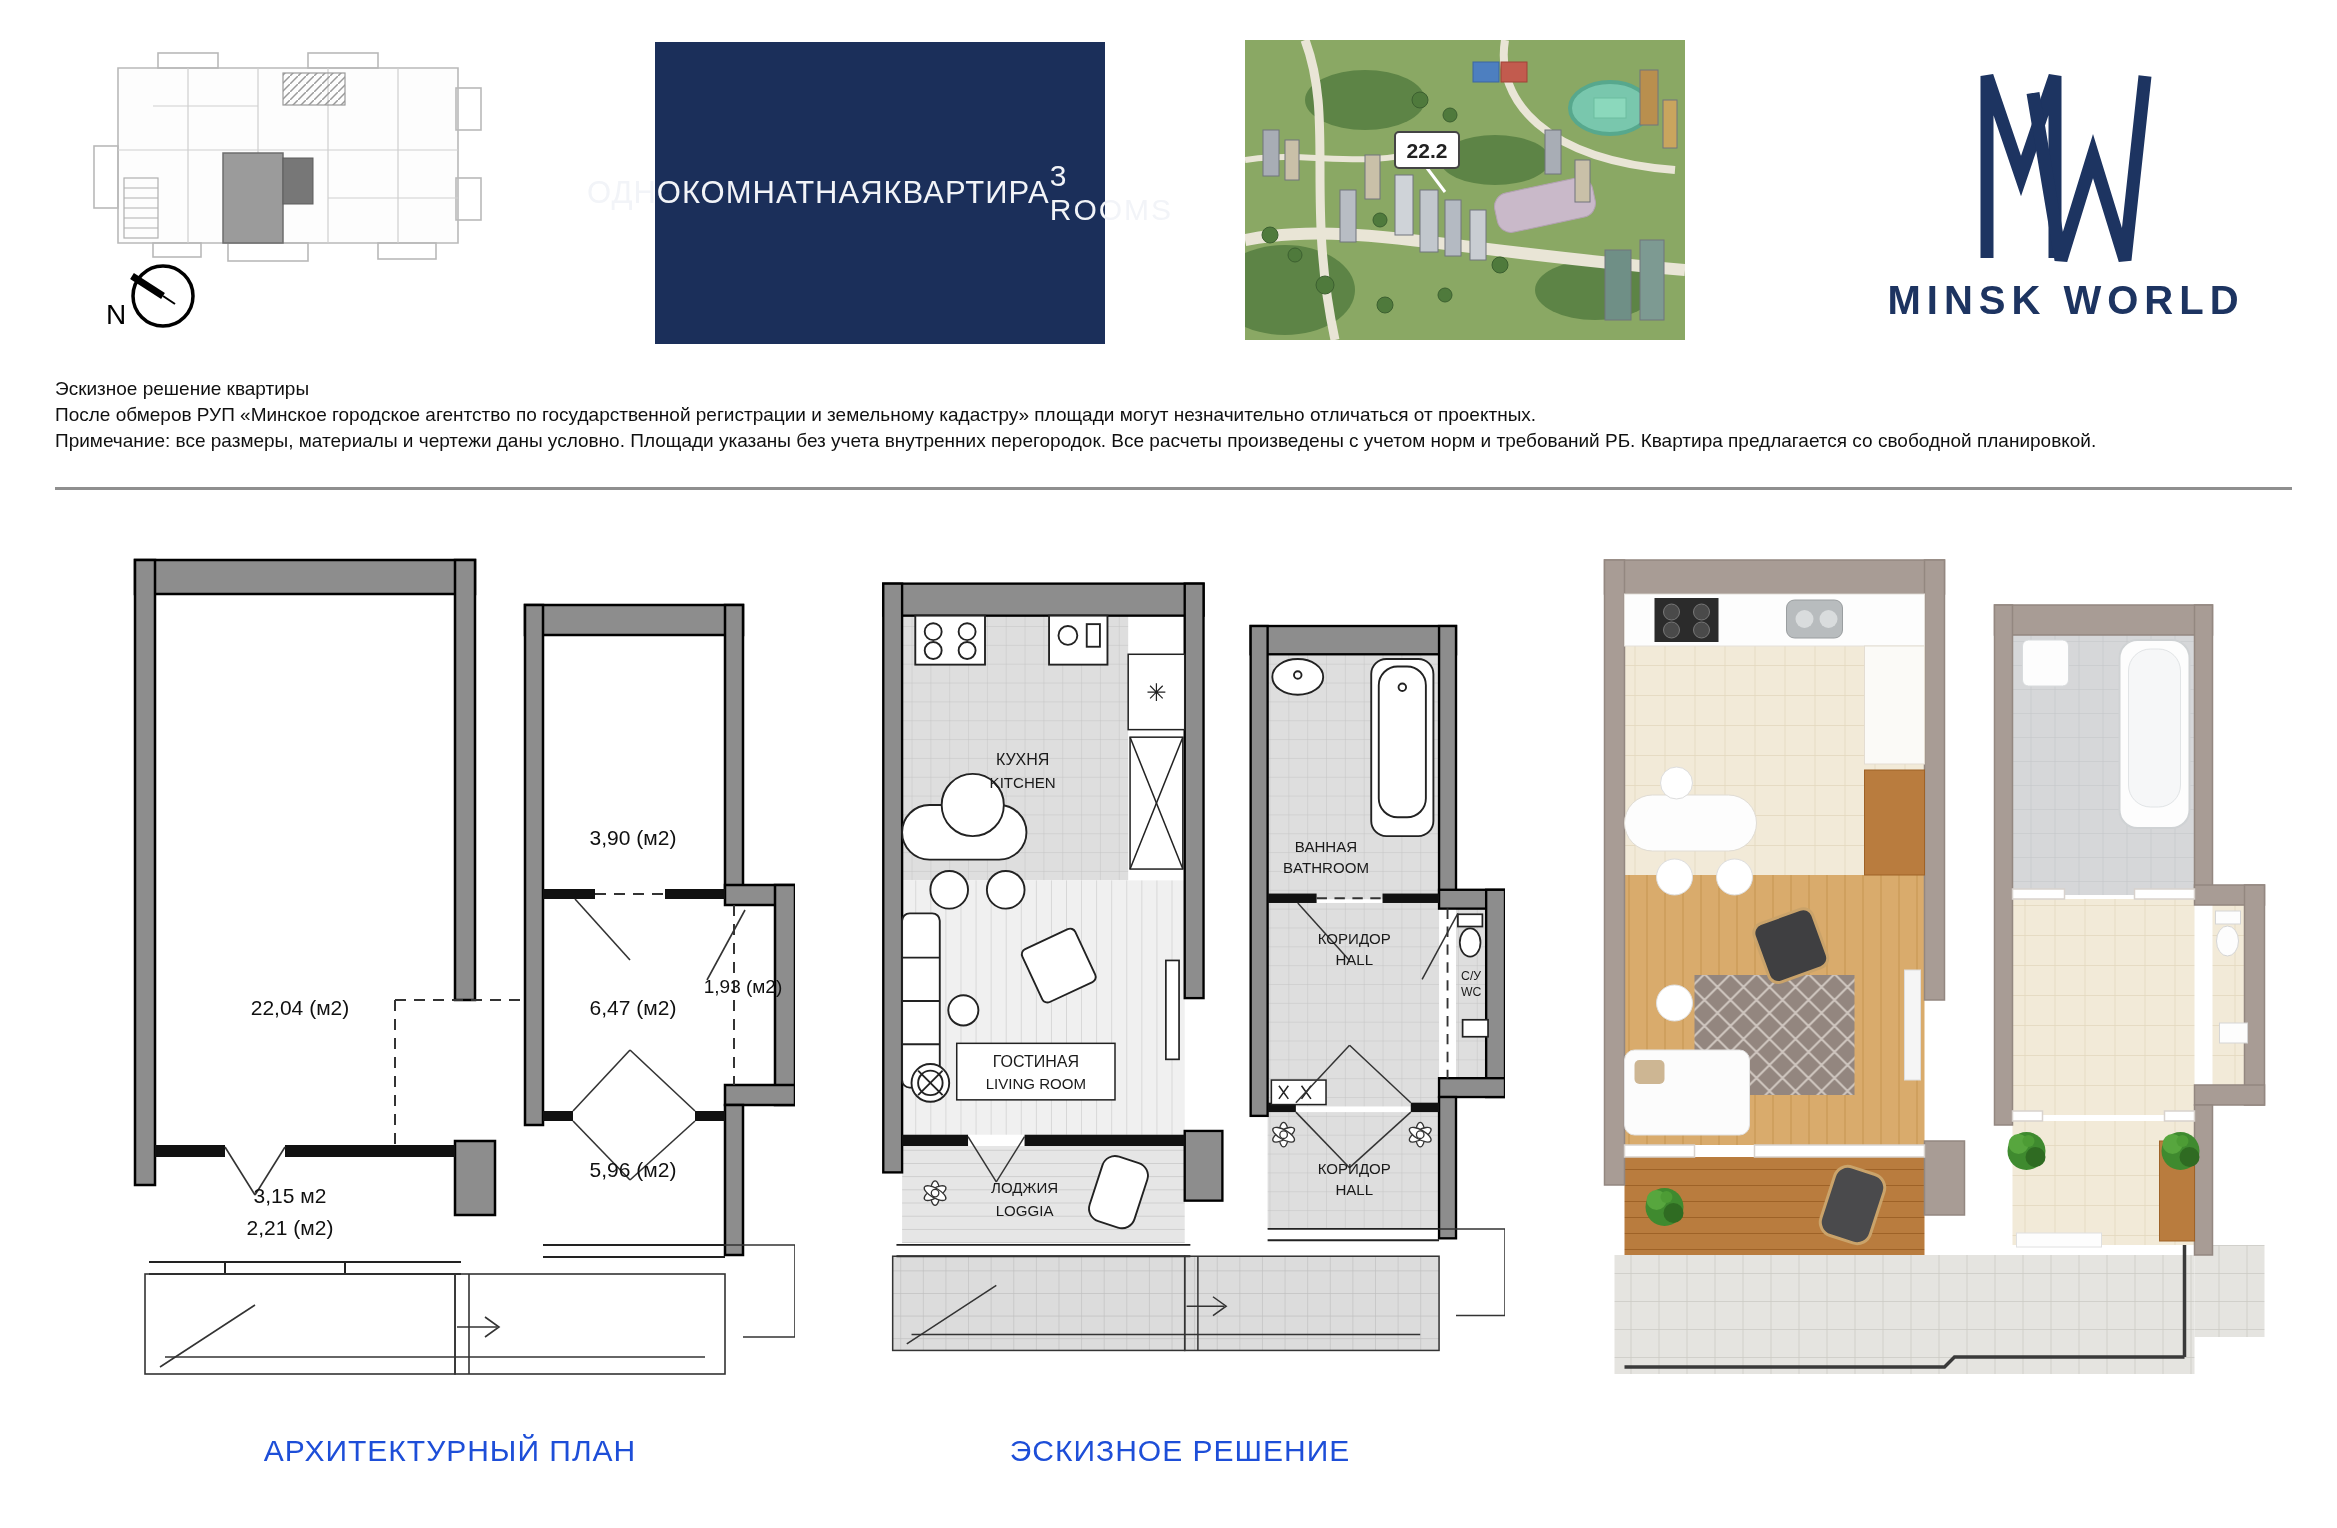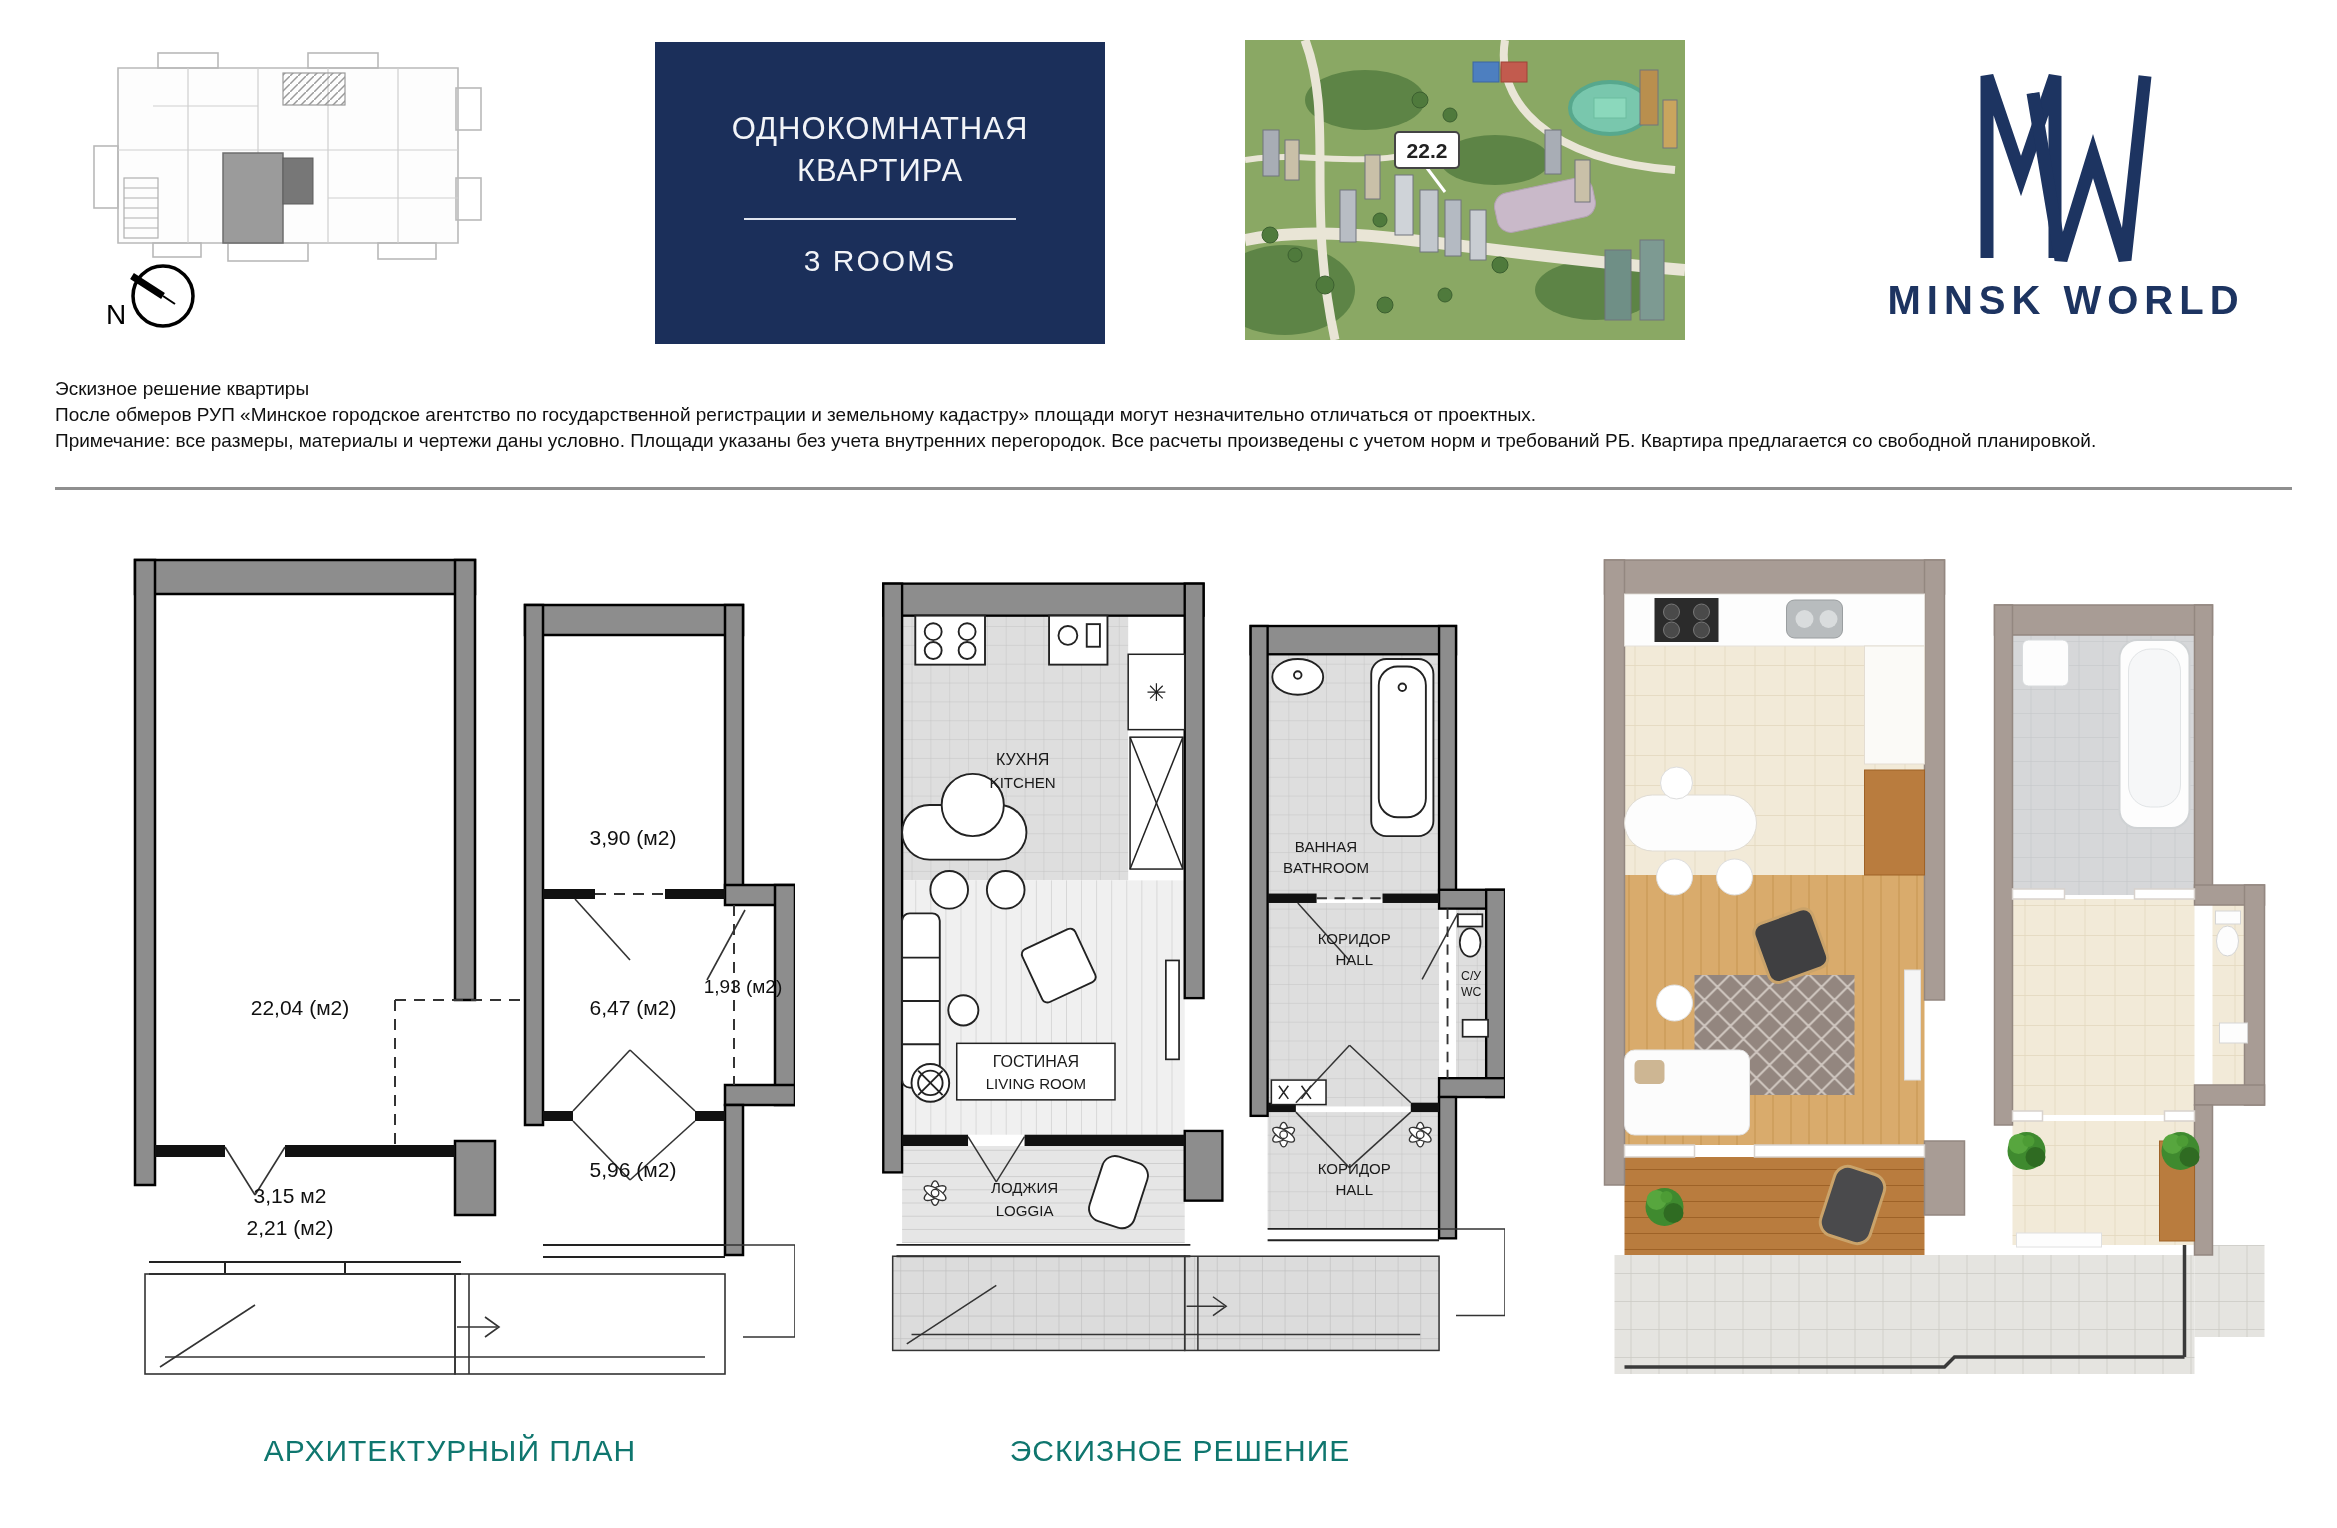--- a/index.html
+++ b/index.html
@@ -1,28 +1,28 @@
 <!DOCTYPE html>
 <html><head>
 <meta charset="utf-8">
 <style>
   html,body{margin:0;padding:0;background:#ffffff;}
   .page{position:relative;width:2337px;height:1528px;background:#fff;overflow:hidden;
         font-family:"Liberation Sans","DejaVu Sans",sans-serif;color:#111;}
   .abs{position:absolute;}
   
   .title-card{left:655px;top:42px;width:450px;height:302px;background:#1b2f5a;
-              display:flex;flex-direction:column;align-items:center;justify-content:center;}
+              display:flex;flex-direction:row;align-items:center;justify-content:center;}
   .title-card .t1,.title-card .t2{color:#f2f4f8;font-size:31px;letter-spacing:1px;line-height:42px;}
   .title-card .rule{width:272px;height:2px;background:#dfe4ee;margin:26px 0 24px 0;}
   .title-card .sub{color:#f2f4f8;font-size:30px;letter-spacing:2px;}
   
   .disclaimer{left:55px;top:376px;width:2240px;font-size:19px;line-height:26px;color:#101010;}
   .hrule{left:55px;top:487px;width:2237px;height:3px;background:#8f8f8f;}
-  .caption{top:1434px;font-size:30px;color:#0f766e;text-align:center;letter-spacing:1px;}
+  .caption{top:1434px;font-size:30px;color:#1d4ed8;text-align:center;letter-spacing:1px;}
   svg text{font-family:"Liberation Sans","DejaVu Sans",sans-serif;}
 </style>
 </head>
 <body>
 
 <div class="page">
 
   <svg class="abs" style="left:58px;top:28px" width="465" height="325" viewBox="0 0 465 325">
     <defs>
       <pattern id="hatchB" width="8" height="8" patternUnits="userSpaceOnUse">

